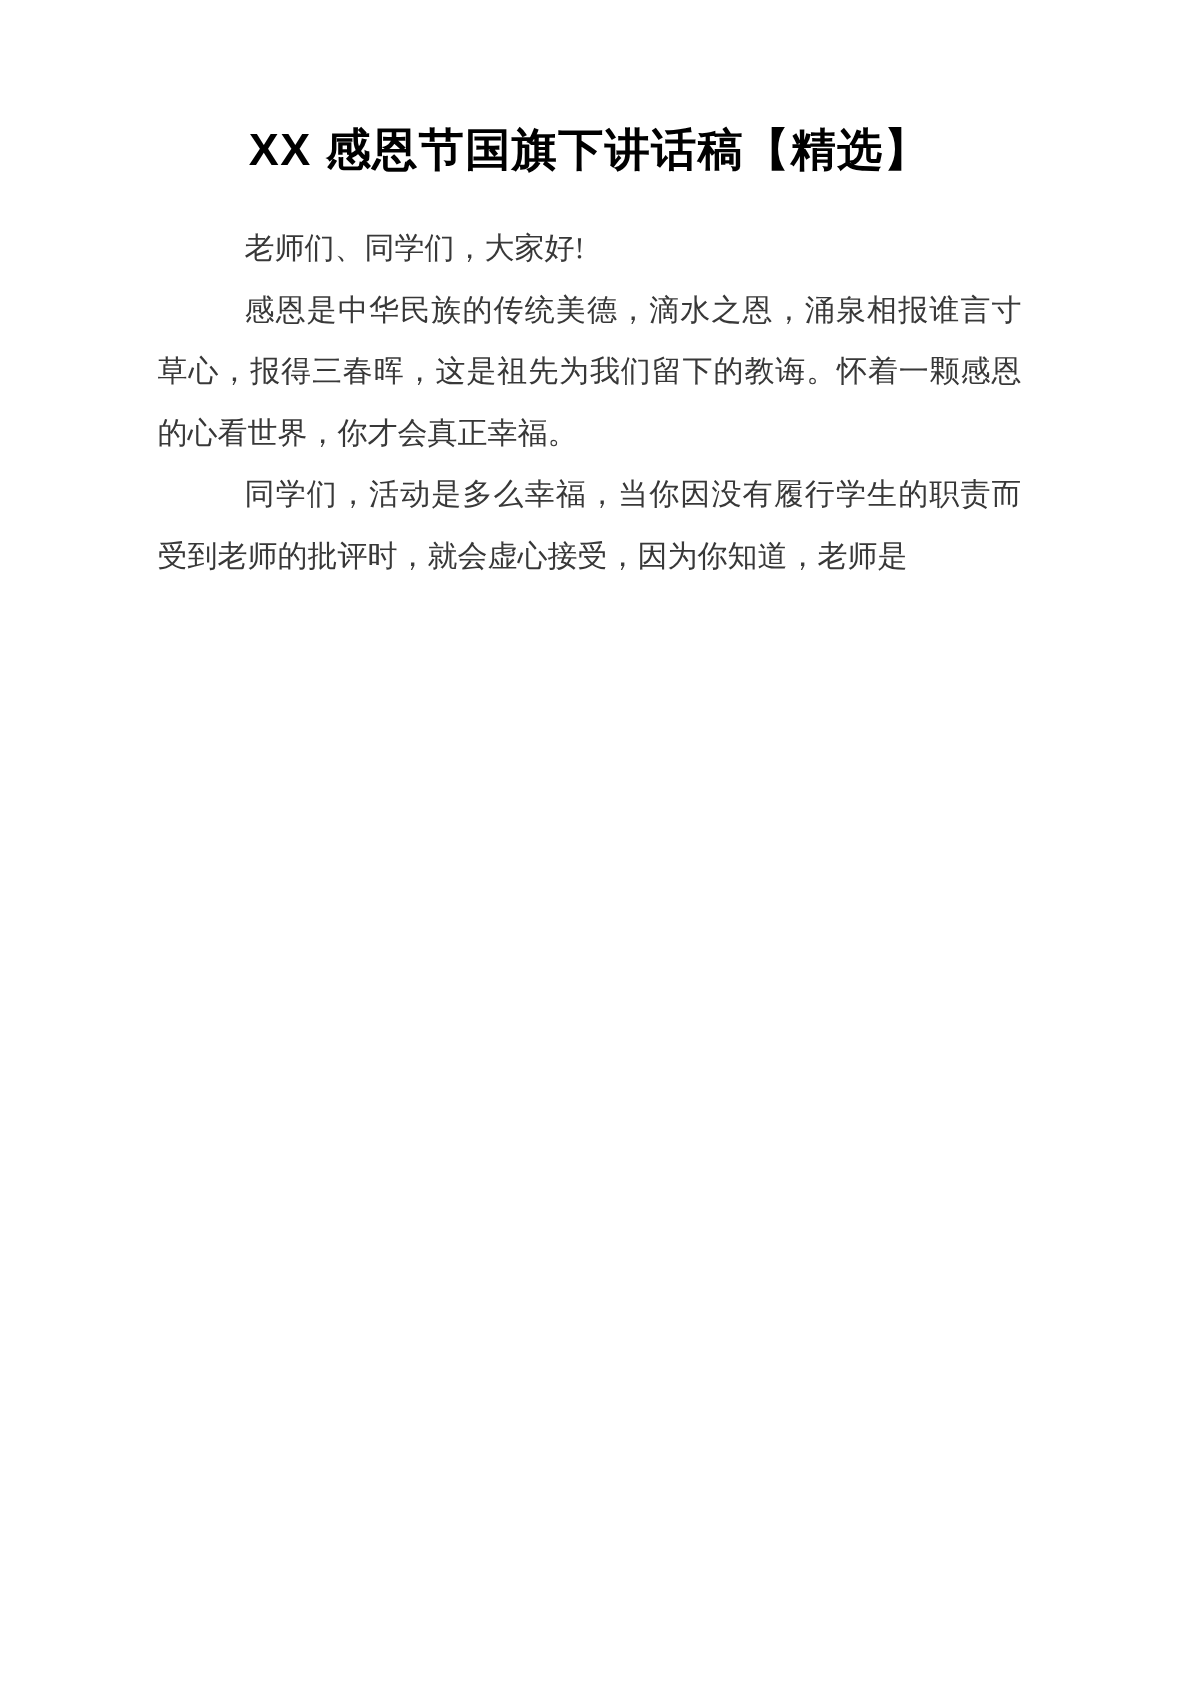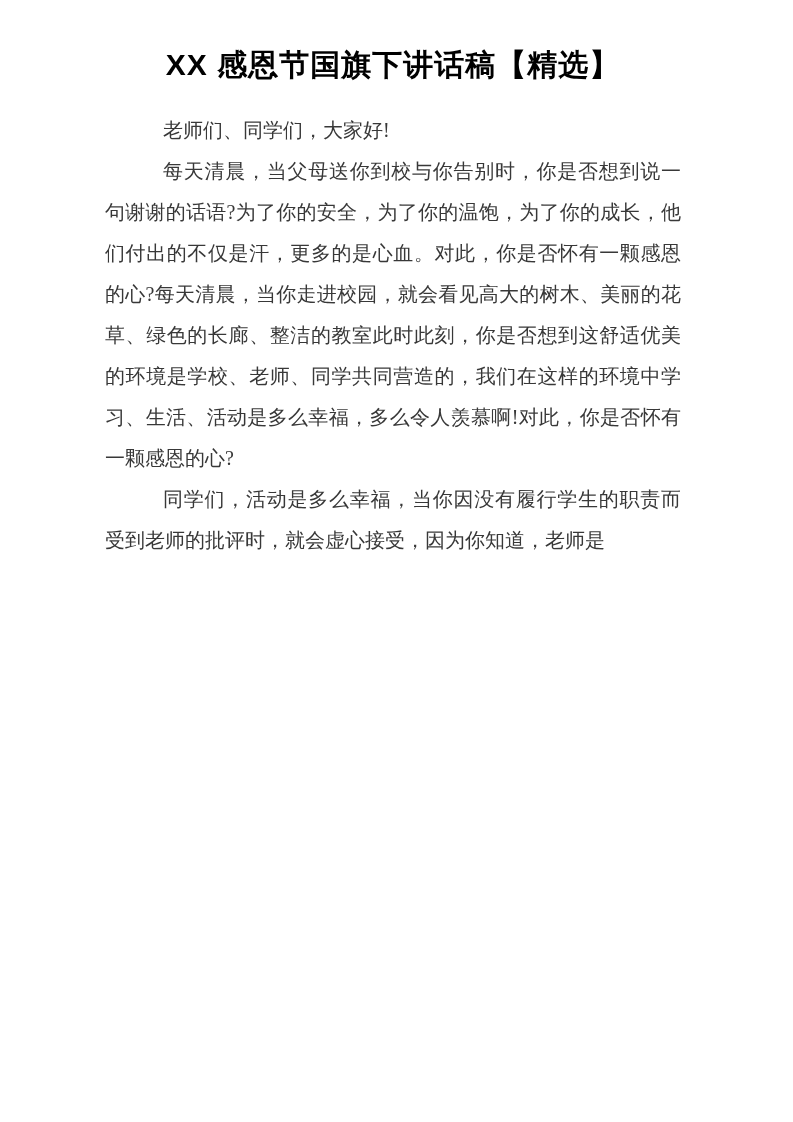--- a/index.html
+++ b/index.html
@@ -12,21 +12,21 @@
     position: relative;
     width: 793px;
     height: 1122px;
     margin: 0 auto;
     background: #ffffff;
     overflow: hidden;
     box-sizing: border-box;
   }
   .content {
     box-sizing: border-box;
-    padding: 44px 112px 0 105px;
+    padding: 80px 112px 0 105px;
   }
   .doc-title {
     font-family: "Liberation Sans", sans-serif;
     font-weight: 700;
     font-size: 30px;
     line-height: 42px;
     letter-spacing: 1px;
     color: #000000;
     text-align: center;
     margin: 0 0 24px 0;
@@ -47,18 +47,18 @@
 <body>
 
 <div class="page">
   <div class="content">
     <h1 class="doc-title">XX 感恩节国旗下讲话稿【精选】</h1>
 
     <p class="para">老师们、同学们，大家好!</p>
 
 
 
+    <p class="para">感恩是中华民族的传统美德，滴水之恩，涌泉相报谁言寸草心，报得三春晖，这是祖先为我们留下的教诲。怀着一颗感恩的心看世界，你才会真正幸福。</p>
 
-    <p class="para">每天清晨，当父母送你到校与你告别时，你是否想到说一句谢谢的话语?为了你的安全，为了你的温饱，为了你的成长，他们付出的不仅是汗，更多的是心血。对此，你是否怀有一颗感恩的心?每天清晨，当你走进校园，就会看见高大的树木、美丽的花草、绿色的长廊、整洁的教室此时此刻，你是否想到这舒适优美的环境是学校、老师、同学共同营造的，我们在这样的环境中学习、生活、活动是多么幸福，多么令人羡慕啊!对此，你是否怀有一颗感恩的心?</p>
 
     <p class="para">同学们，活动是多么幸福，当你因没有履行学生的职责而受到老师的批评时，就会虚心接受，因为你知道，老师是</p>
   </div>
 </div>
 
 </body></html>

